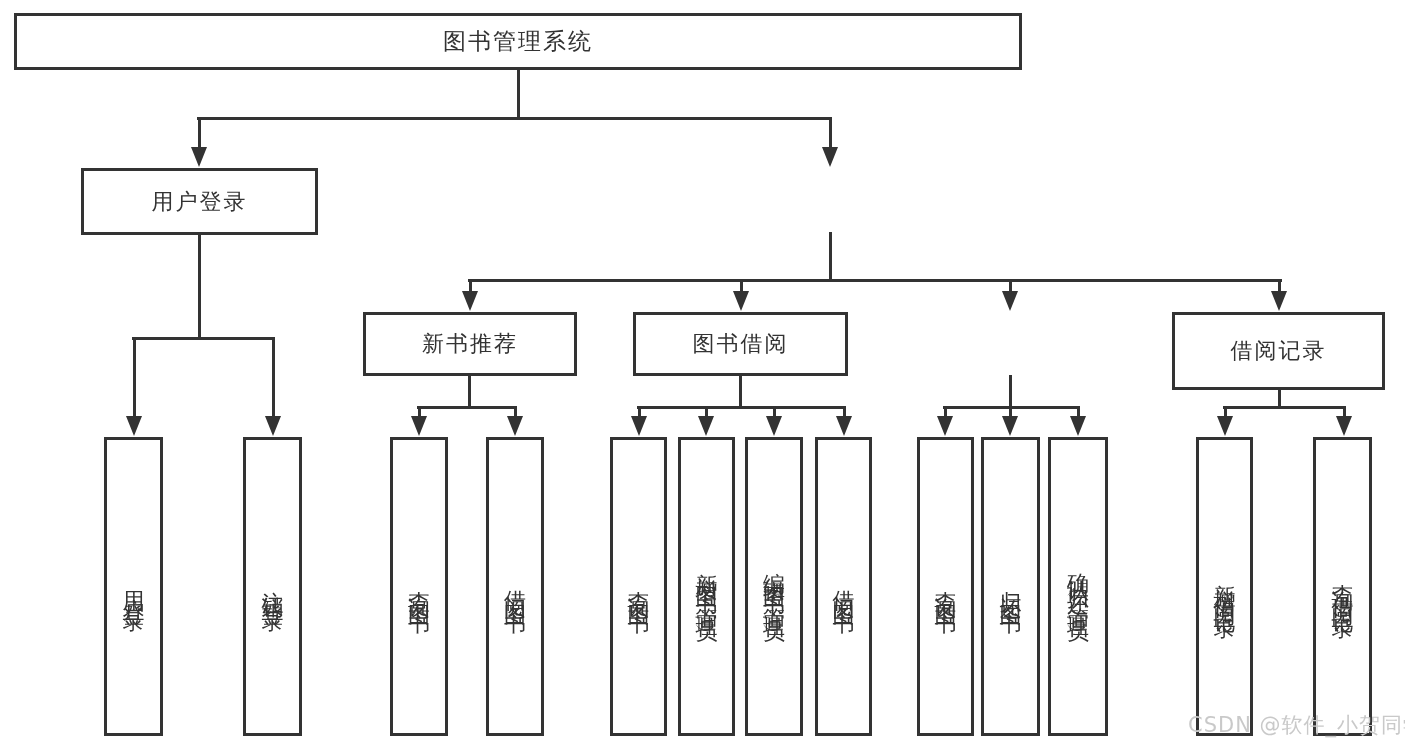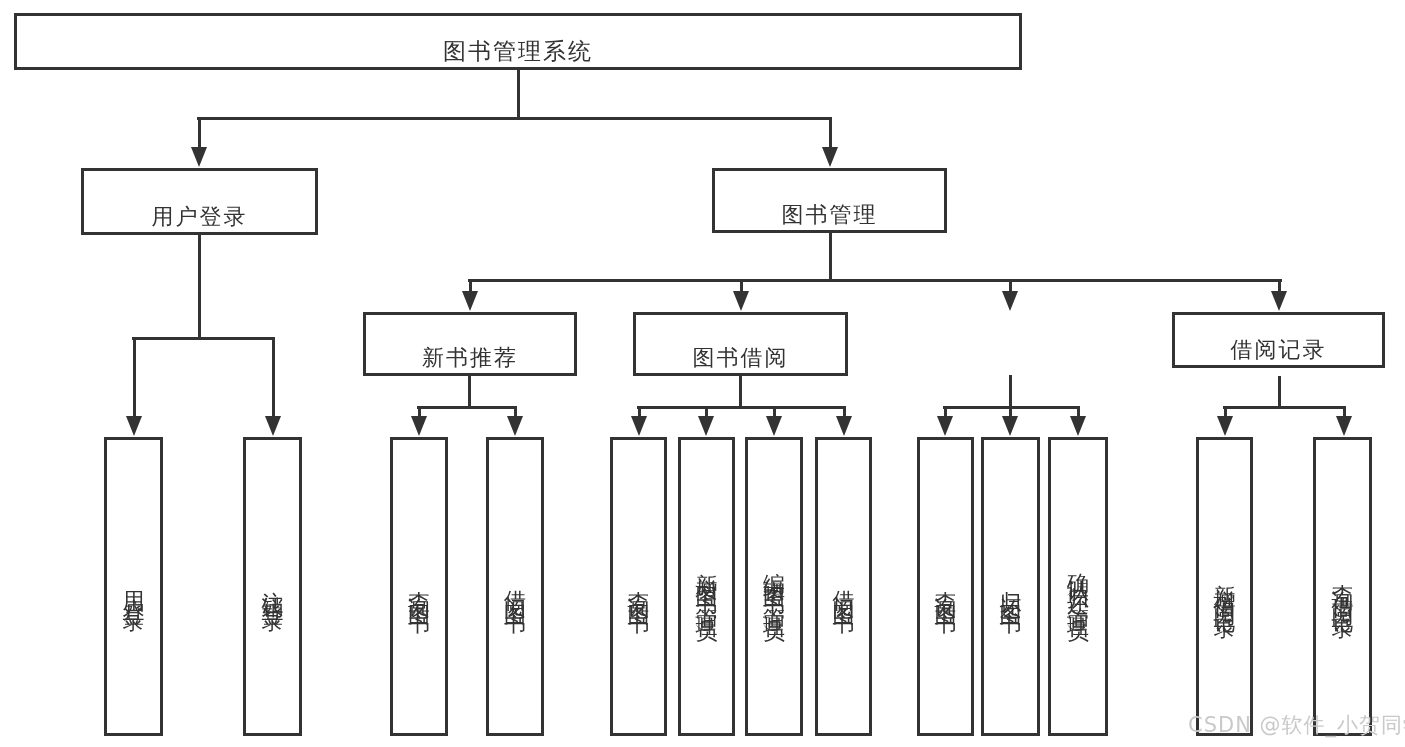--- a/index.html
+++ b/index.html
@@ -16,21 +16,21 @@
   }
   .line{position:absolute;background:var(--line);}
   .tri{
     position:absolute;width:0;height:0;
     border-left:8px solid transparent;
     border-right:8px solid transparent;
     border-top:20px solid var(--line);
   }
   .hbox{
     position:absolute;background:#fff;border:3px solid var(--line);
-    display:flex;align-items:flex-end;justify-content:center;
+    display:flex;align-items:center;justify-content:center;
     color:var(--text);font-size:22px;letter-spacing:2px;white-space:nowrap;
   }
   .hbox.root{font-size:23px;}
   .vbox{
     position:absolute;background:#fff;border:3px solid var(--line);
     display:flex;align-items:center;justify-content:center;
     color:var(--text);
   }
   .vbox span{
     writing-mode:vertical-rl;text-orientation:mixed;
@@ -106,31 +106,28 @@
   <div class="line" style="left:1343px;top:406px;width:3px;height:12px"></div>
   <div class="tri" style="left:1336px;top:416px"></div>
 
   <div class="hbox root" style="left:14px;top:13px;width:1008px;height:57px">
     <span>图书管理系统</span>
   </div>
 
   <div class="hbox" style="left:81px;top:168px;width:237px;height:67px">
     <span>用户登录</span>
   </div>
-  <div class="hbox" style="left:712px;top:168px;width:235px;height:65px">
-    <span>图书管理</span>
-  </div>
 
   <div class="hbox" style="left:363px;top:312px;width:214px;height:64px">
     <span>新书推荐</span>
   </div>
   <div class="hbox" style="left:633px;top:312px;width:215px;height:64px">
     <span>图书借阅</span>
   </div>
-  <div class="hbox" style="left:1172px;top:312px;width:213px;height:56px">
+  <div class="hbox" style="left:1172px;top:312px;width:213px;height:78px">
     <span>借阅记录</span>
   </div>
 
   <div class="vbox" style="left:104px;top:437px;width:59px;height:299px">
     <span>用户登录</span>
   </div>
   <div class="vbox" style="left:243px;top:437px;width:59px;height:299px">
     <span>注销登录</span>
   </div>
 

